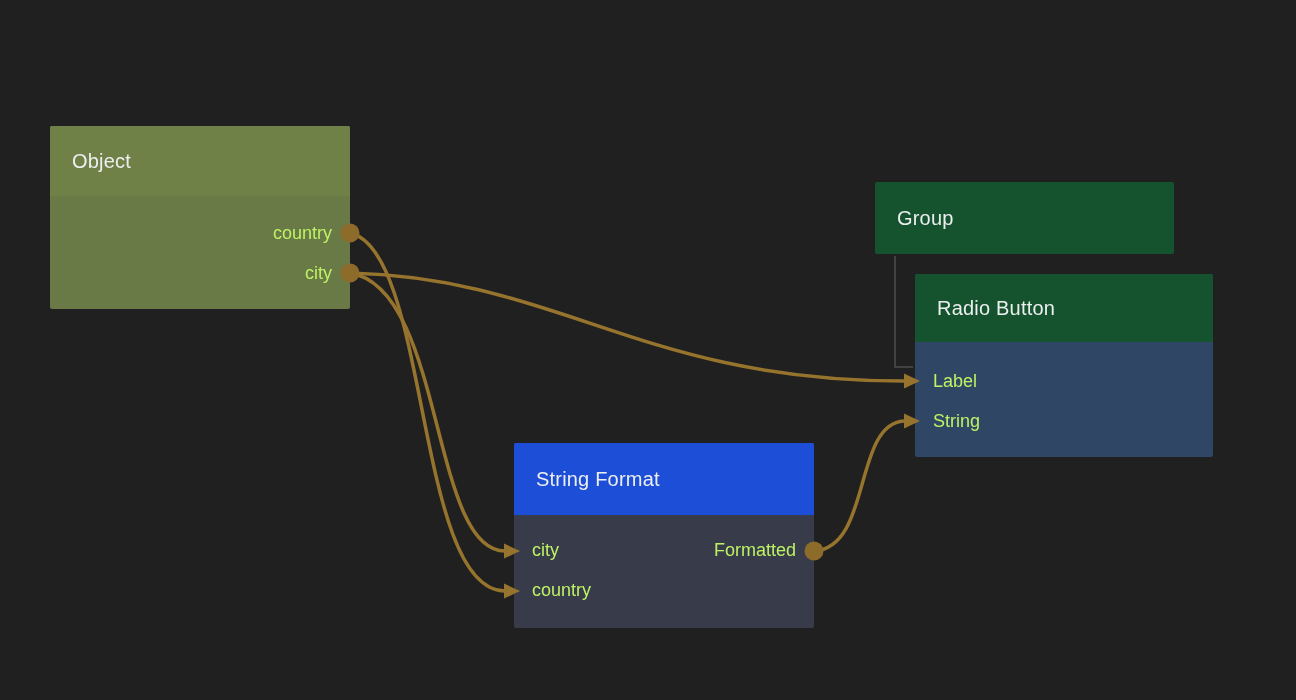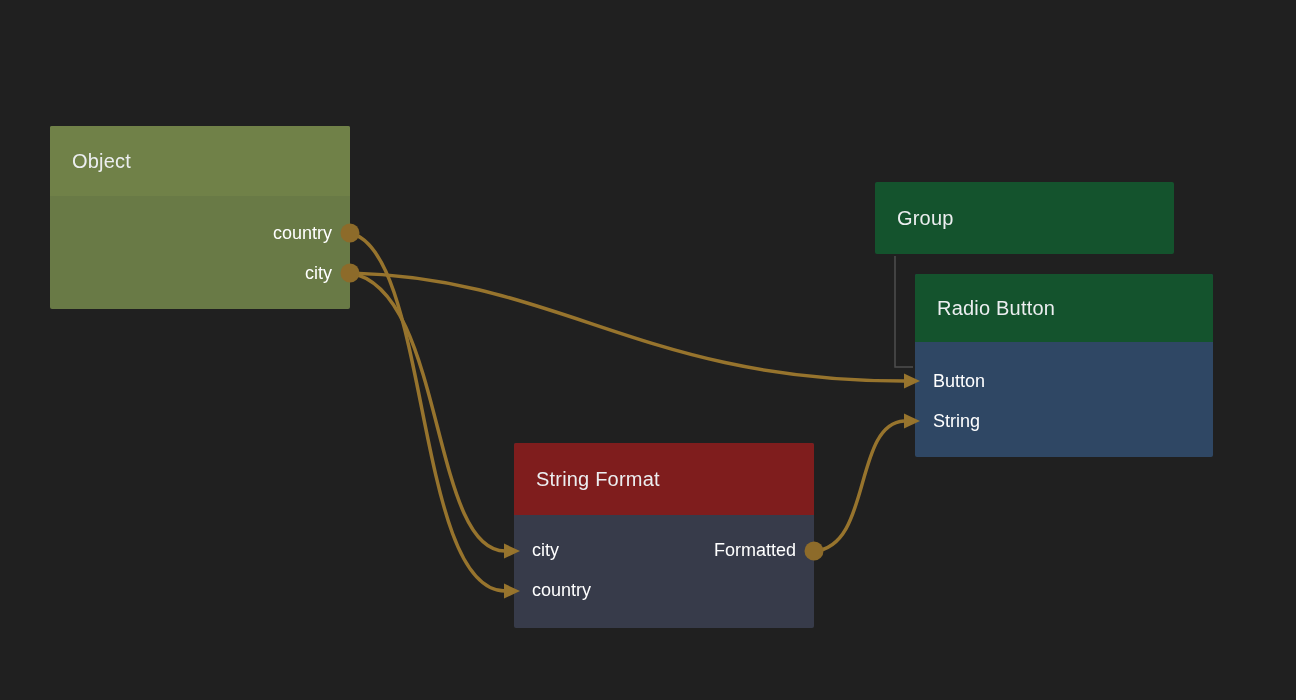--- a/index.html
+++ b/index.html
@@ -41,42 +41,42 @@
   }
   .node-body {
     border-radius: 0 0 2px 2px;
   }
   .port-row {
     height: 40px;
     display: flex;
     align-items: center;
     padding: 0 18px;
     font-size: 18px;
-    color: #ffffff;
+    color: #bef264;
   }
   .port-row.outputs { justify-content: flex-end; }
   .port-row.split { justify-content: space-between; }
 
   
   #node-object { left: 50px; top: 126px; width: 300px; height: 183px; background: #697A46; }
   #node-object .node-header { height: 70px; background: #708148; }
   #node-object .node-body { padding-top: 17px; }
 
   
   #node-group { left: 875px; top: 182px; width: 299px; height: 72px; background: #14532d; }
   #node-group .node-header { height: 72px; }
 
   
   #node-radio { left: 915px; top: 274px; width: 298px; height: 183px; background: #2F4764; }
   #node-radio .node-header { height: 68px; background: #14532d; }
   #node-radio .node-body { padding-top: 19px; }
 
   
   #node-string { left: 514px; top: 443px; width: 300px; height: 185px; background: #373B4A; }
-  #node-string .node-header { height: 72px; background: #7f1d1d; }
+  #node-string .node-header { height: 72px; background: #1d4ed8; }
   #node-string .node-body { padding-top: 15px; }
 </style>
 </head>
 <body>
 
 <div id="canvas">
 
   <svg class="layer" id="wires-under" viewBox="0 0 1296 700">
     <polyline points="895,256 895,367 913,367" fill="none" stroke="#4D4D4D" stroke-width="1.5"></polyline>
   </svg>
@@ -102,21 +102,21 @@
         <span>Group</span>
       </div>
     </div>
 
     <div class="node" id="node-radio">
       <div class="node-header">
         <span>Radio Button</span>
       </div>
       <div class="node-body">
         <div class="port-row">
-          <span>Button</span>
+          <span>Label</span>
         </div>
         <div class="port-row">
           <span>String</span>
         </div>
       </div>
     </div>
 
     <div class="node" id="node-string">
       <div class="node-header">
         <span>String Format</span>

